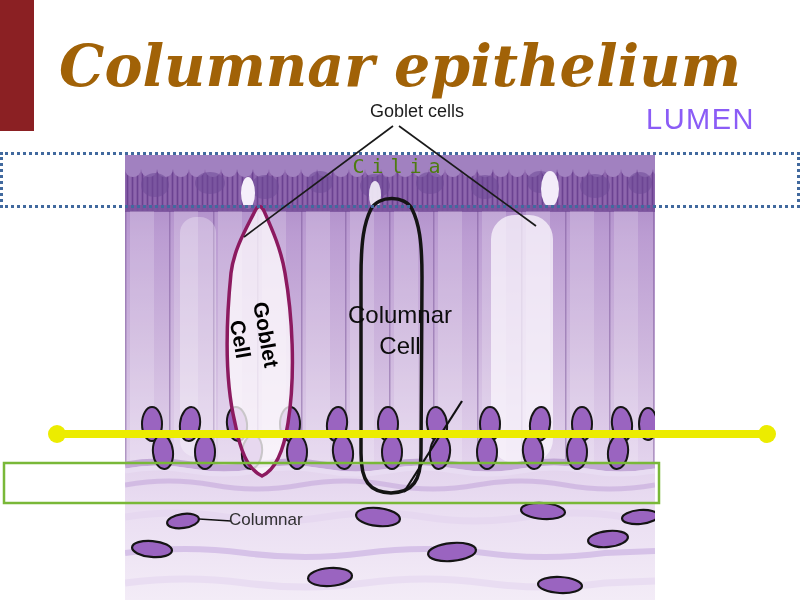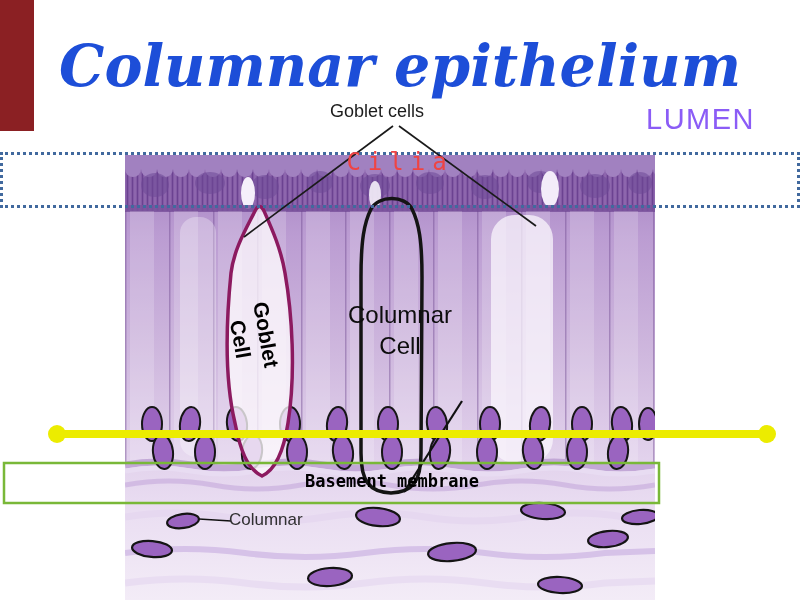--- a/index.html
+++ b/index.html
@@ -4,30 +4,30 @@
 <style>
   html,body{margin:0;padding:0;background:#fff;}
   #stage{position:relative;width:800px;height:600px;overflow:hidden;background:#ffffff;
          font-family:"Liberation Sans",sans-serif;}
   .abs{position:absolute;}
 
   #red-bar{left:0;top:0;width:34px;height:131px;background:#8b2023;}
 
   #title{left:0;top:36px;width:800px;text-align:center;
          font-family:"DejaVu Serif","Liberation Serif",serif;
-         font-style:italic;font-weight:600;font-size:57px;color:#1d4ed8;line-height:60px;}
-
-  #goblet-cells-label{left:330px;top:101px;width:134px;text-align:left;
+         font-style:italic;font-weight:600;font-size:57px;color:#a16207;line-height:60px;}
+
+  #goblet-cells-label{left:330px;top:101px;width:134px;text-align:right;
          font-size:18px;color:#1c1c1c;}
 
   #lumen-label{left:646px;top:103px;font-size:29px;color:#8b5cf6;letter-spacing:1.5px;}
 
-  #cilia-label{left:330px;top:148px;width:140px;text-align:center;
+  #cilia-label{left:330px;top:154px;width:140px;text-align:center;
          font-family:"DejaVu Sans Mono","Liberation Mono",monospace;
-         font-size:24px;letter-spacing:7px;color:#ef4444;}
+         font-size:20px;letter-spacing:7px;color:#4d7c0f;}
 
   #selection-band{left:0px;top:152px;width:794px;height:50px;
          border:3px dotted #41699e;background:transparent;}
 
   #columnar-cell-label{left:330px;top:299px;width:140px;text-align:center;
          font-size:24px;color:#0d0d0d;line-height:31px;}
 
   #goblet-cell-label{left:192px;top:306px;width:110px;height:64px;
          transform:rotate(80deg);transform-origin:center center;
          text-align:center;font-size:21px;font-weight:bold;color:#000;line-height:26px;}
@@ -183,19 +183,18 @@
   <div class="abs" id="goblet-cell-label">
     <div>Goblet</div>
     <div>Cell</div>
   </div>
 
   <div class="abs" id="columnar-cell-label">
     <div>Columnar</div>
     <div>Cell</div>
   </div>
 
-  <div class="abs" id="basement-label">Basement membrane</div>
 
   <div class="abs" id="col-epi-label">
     <div>Columnar</div>
   </div>
 
 </div>
 
 </body></html>

